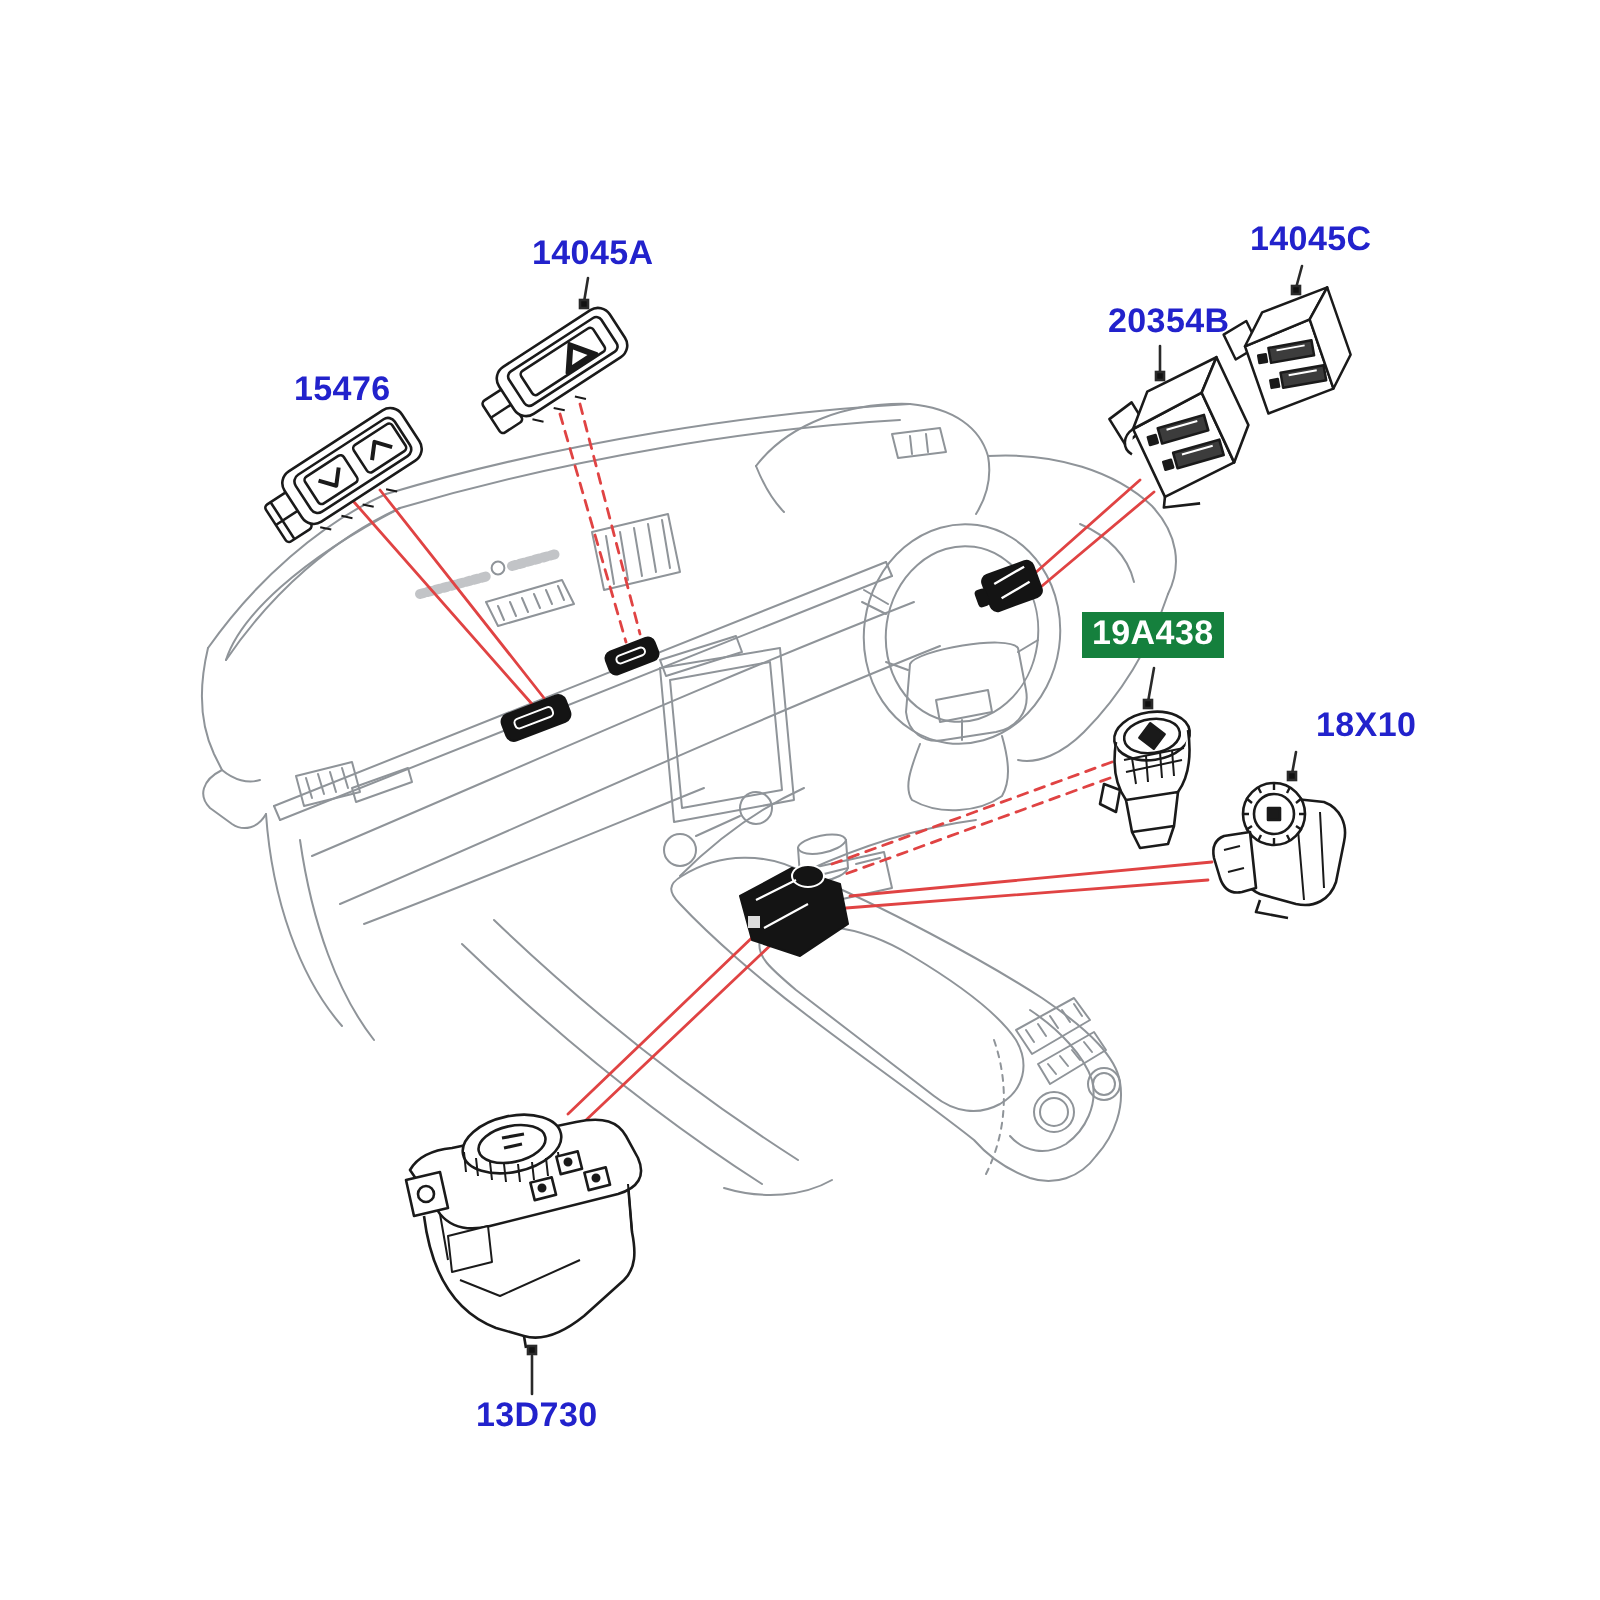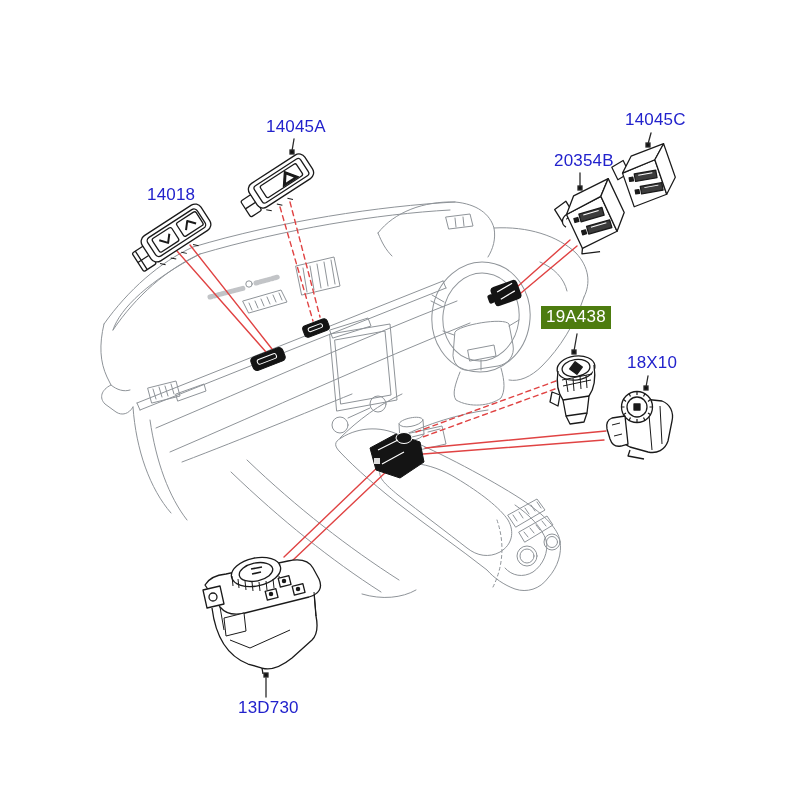--- a/index.html
+++ b/index.html
@@ -1,21 +1,21 @@
 <!DOCTYPE html>
 <html><head>
 <meta charset="utf-8">
 <style>
   html,body{margin:0;padding:0;background:#ffffff;}
   #stage{position:relative;width:800px;height:800px;background:#ffffff;overflow:hidden;
          font-family:"Liberation Sans",sans-serif;}
   #artwork{position:absolute;left:0;top:0;}
-  .plabel{position:absolute;font-weight:normal;font-size:17px;line-height:20px;
+  .plabel{position:absolute;font-weight:bold;font-size:17px;line-height:20px;
           color:#2222cc;white-space:nowrap;cursor:pointer;letter-spacing:.2px;}
-  .plabel.hl{background:#4d7c0f;color:#ffffff;padding:1px 5px 2px 5px;}
+  .plabel.hl{background:#15803d;color:#ffffff;padding:1px 5px 2px 5px;}
 </style>
 </head>
 <body>
 
 <div id="stage">
 
 <svg id="artwork" width="800" height="800" viewBox="0 0 800 800">
 
   <g stroke="#8f9499" stroke-width="1" fill="none" stroke-linecap="round" stroke-linejoin="round">
 
@@ -260,21 +260,21 @@
 
   <g>
     <path d="M370,448 L396,434 L420,442 L424,462 L400,478 L376,470 Z" fill="#141414" stroke="#141414" stroke-linejoin="round"></path>
     <ellipse cx="404" cy="438" rx="8" ry="5.5" fill="#141414" stroke="#ffffff" stroke-width="1"></ellipse>
     <path d="M378,450 L398,440 M382,464 L404,452" stroke="#ffffff" stroke-width="1.1" fill="none"></path>
     <rect x="374" y="458" width="6" height="6" fill="#ffffff" opacity=".85"></rect>
   </g>
 
 </svg>
 
-<div class="plabel" style="left:147px;top:185px;">14018</div>
+<div class="plabel" style="left:147px;top:185px;">15476</div>
 <div class="plabel" style="left:266px;top:117px;">14045A</div>
 <div class="plabel" style="left:554px;top:151px;">20354B</div>
 <div class="plabel" style="left:625px;top:110px;text-align:right;">14045C</div>
 <div class="plabel hl" style="left:541px;top:306px;">19A438</div>
-<div class="plabel" style="left:627px;top:353px;">18X10</div>
+<div class="plabel" style="left:658px;top:353px;">18X10</div>
 <div class="plabel" style="left:238px;top:698px;text-align:center;">13D730</div>
 
 </div>
 
 </body></html>

